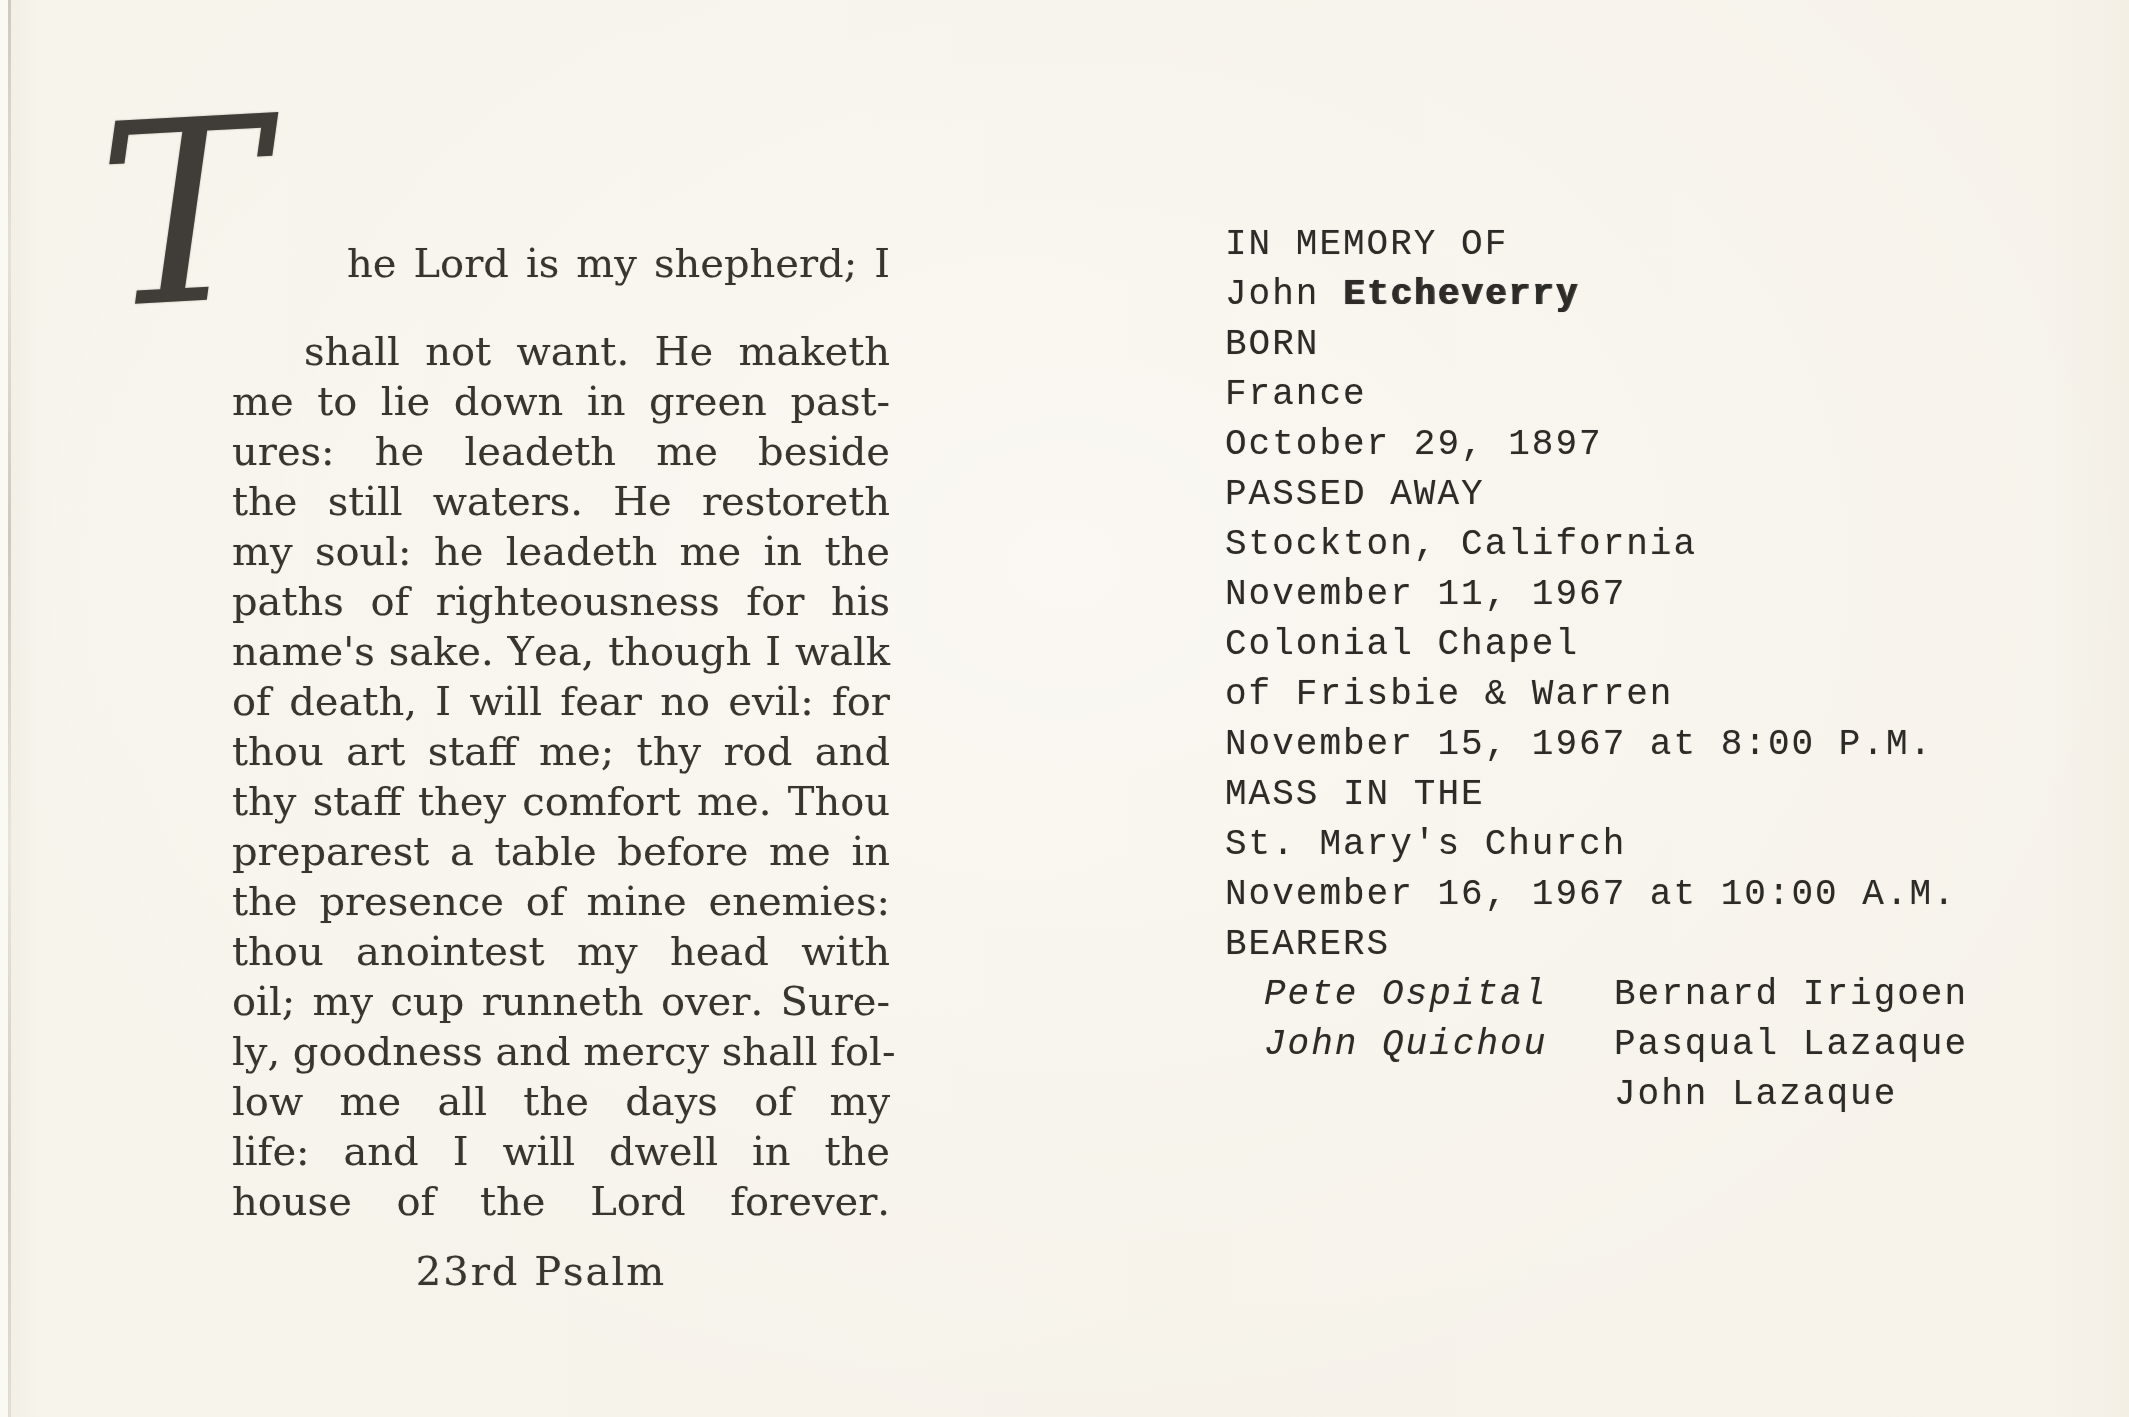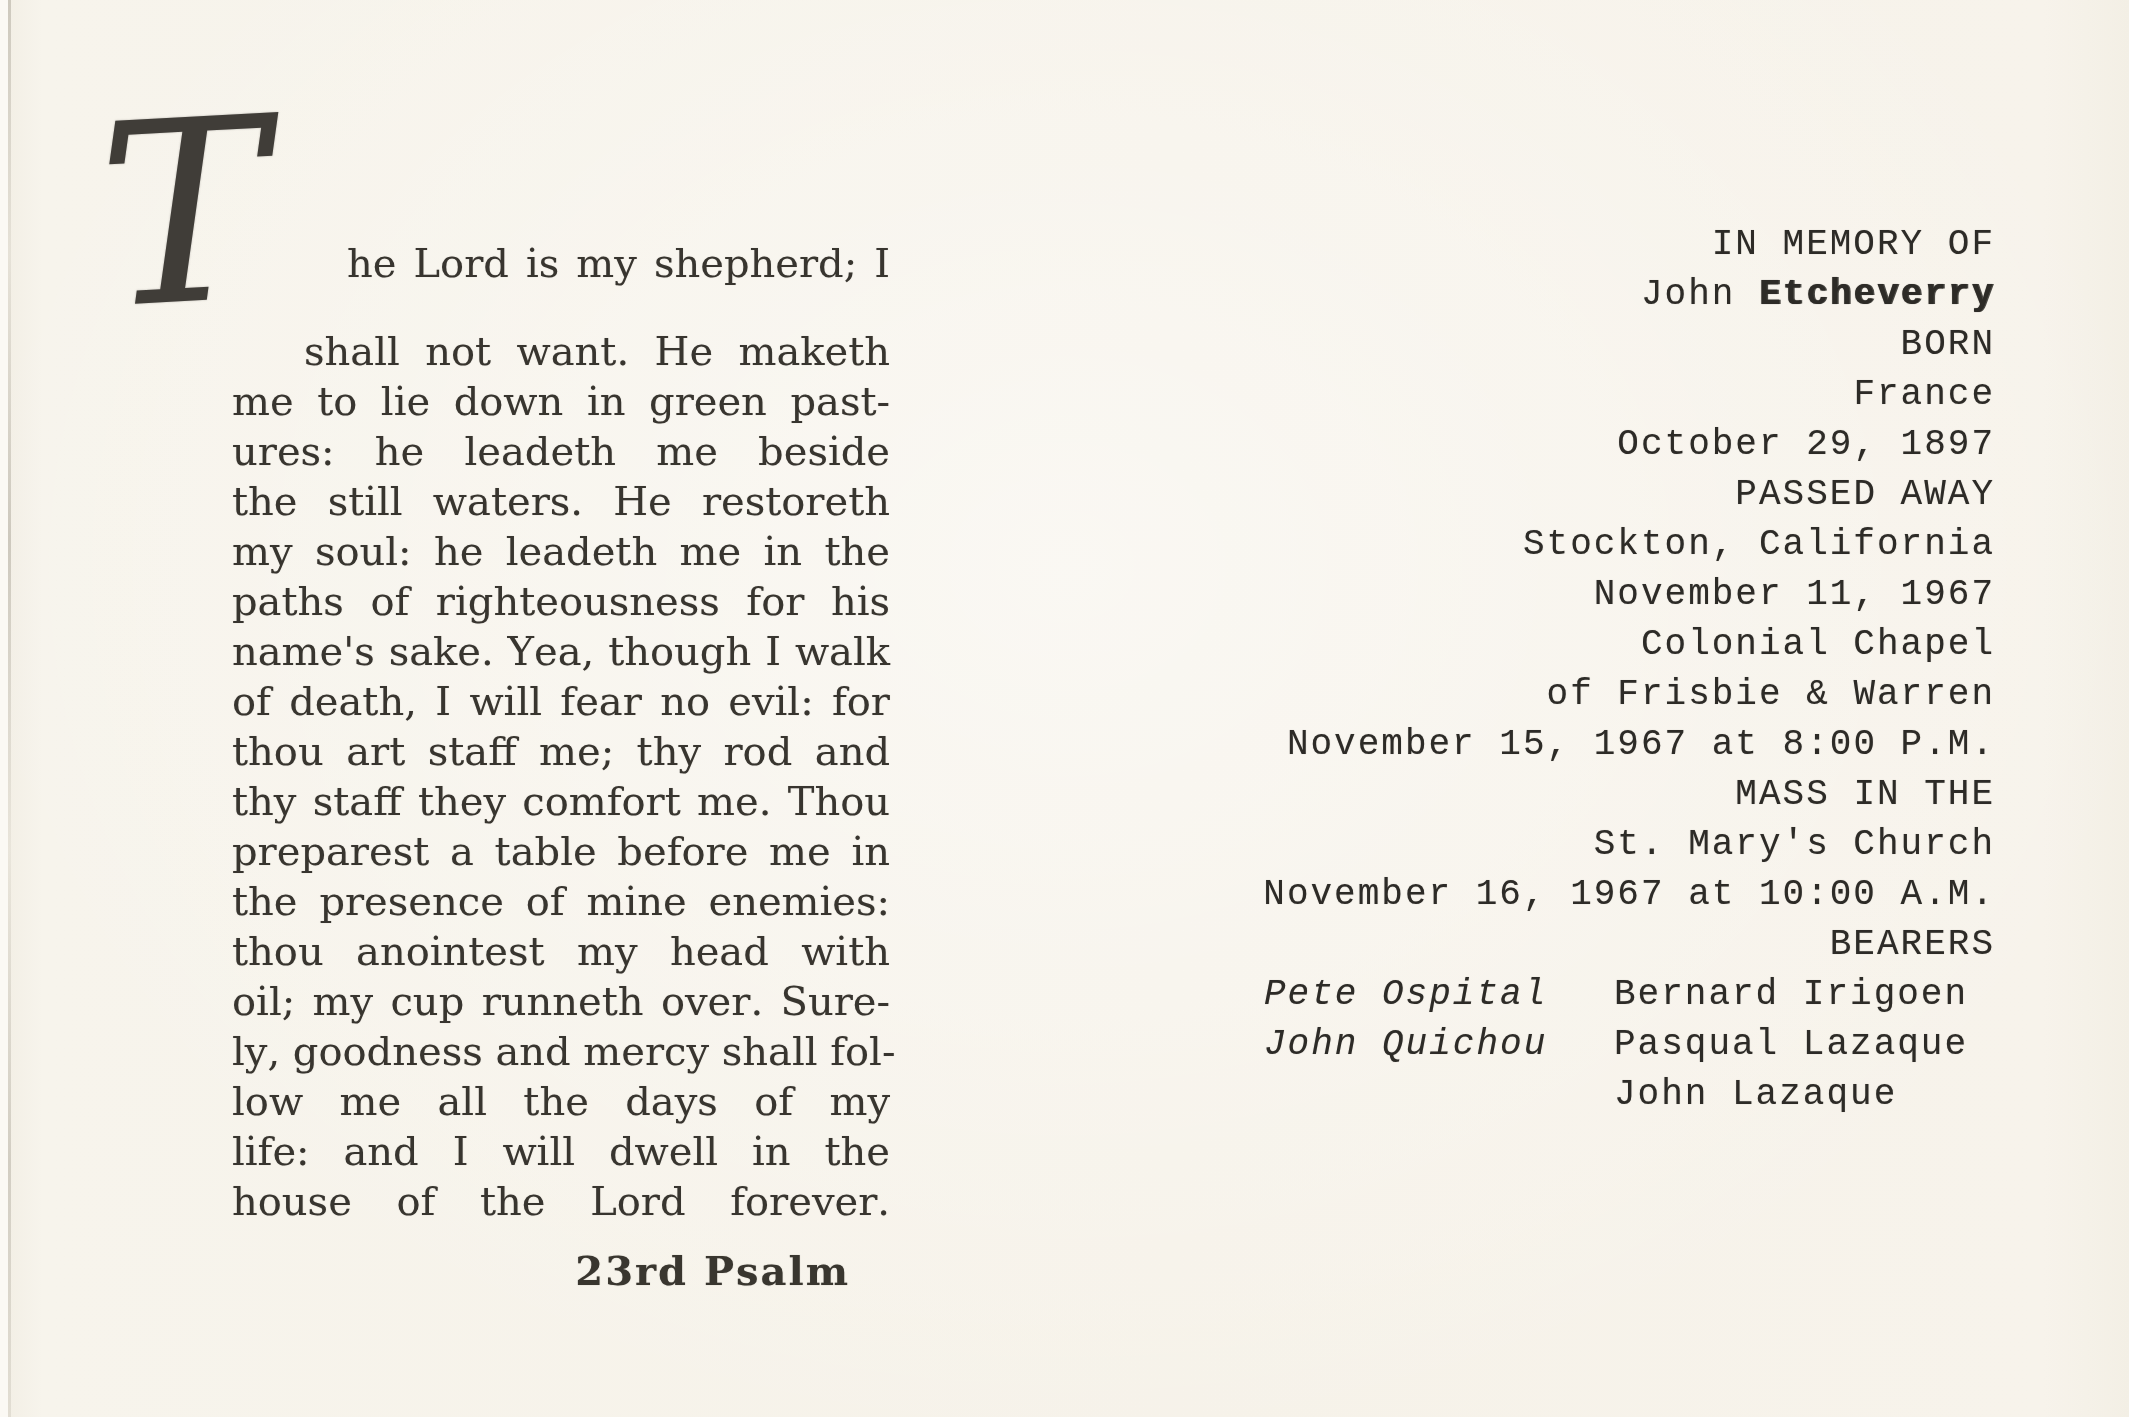--- a/index.html
+++ b/index.html
@@ -73,44 +73,44 @@
     text-align-last: justify;
   }
   .pl.indent-1 { padding-left: 115px; }
   .pl.indent-2 { padding-left: 72px; margin-top: 38px; }
   .psalm-attribution {
     position: absolute;
     left: 232px; top: 1243px;
     width: 618px;
     height: 56px;
     line-height: 56px;
-    text-align: right;
+    text-align: center;
     font-family: "DejaVu Serif", serif;
-    font-weight: 700;
+    font-weight: 400;
     font-size: 40px;
     letter-spacing: 2px;
     color: #39362f;
     text-shadow: 0 0 1px rgba(57,54,47,0.4);
   }
 
   
   .memorial-page {
     position: absolute;
     left: 1225px; top: 220px;
     width: 770px;
     font-family: "Liberation Mono", "DejaVu Sans Mono", monospace;
     font-size: 36px;
     letter-spacing: 2px;
     color: #2d2b27;
     text-shadow: 0 0 1px rgba(45,43,39,0.3);
   }
   .ml {
     height: 50px;
     line-height: 50px;
-    text-align: right;
+    text-align: left;
     white-space: nowrap;
   }
   .overtyped {
     font-weight: 700;
     text-shadow: 1.5px 0 0 rgba(45,43,39,0.85), 0 0 1px rgba(45,43,39,0.6);
   }
   .bearer-row {
     position: relative;
     height: 50px;
     line-height: 50px;

